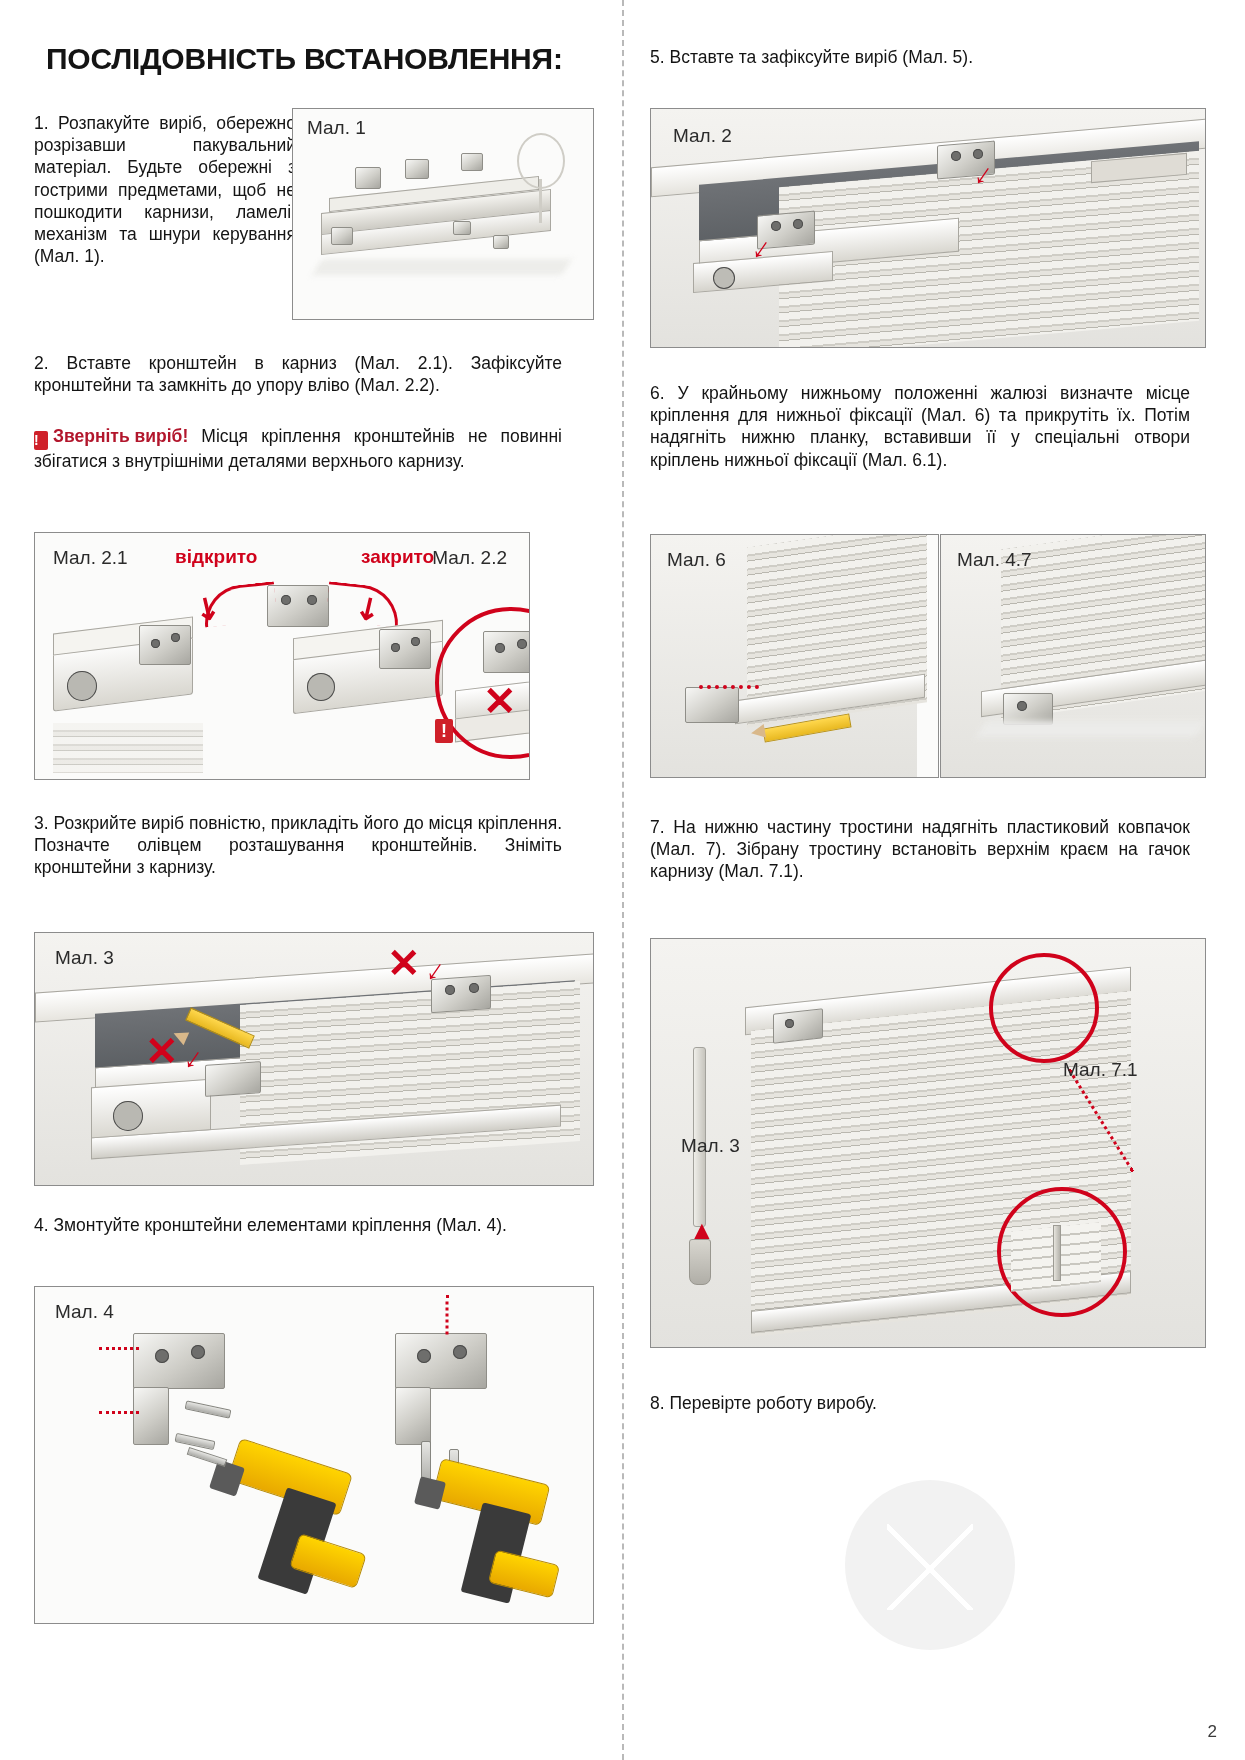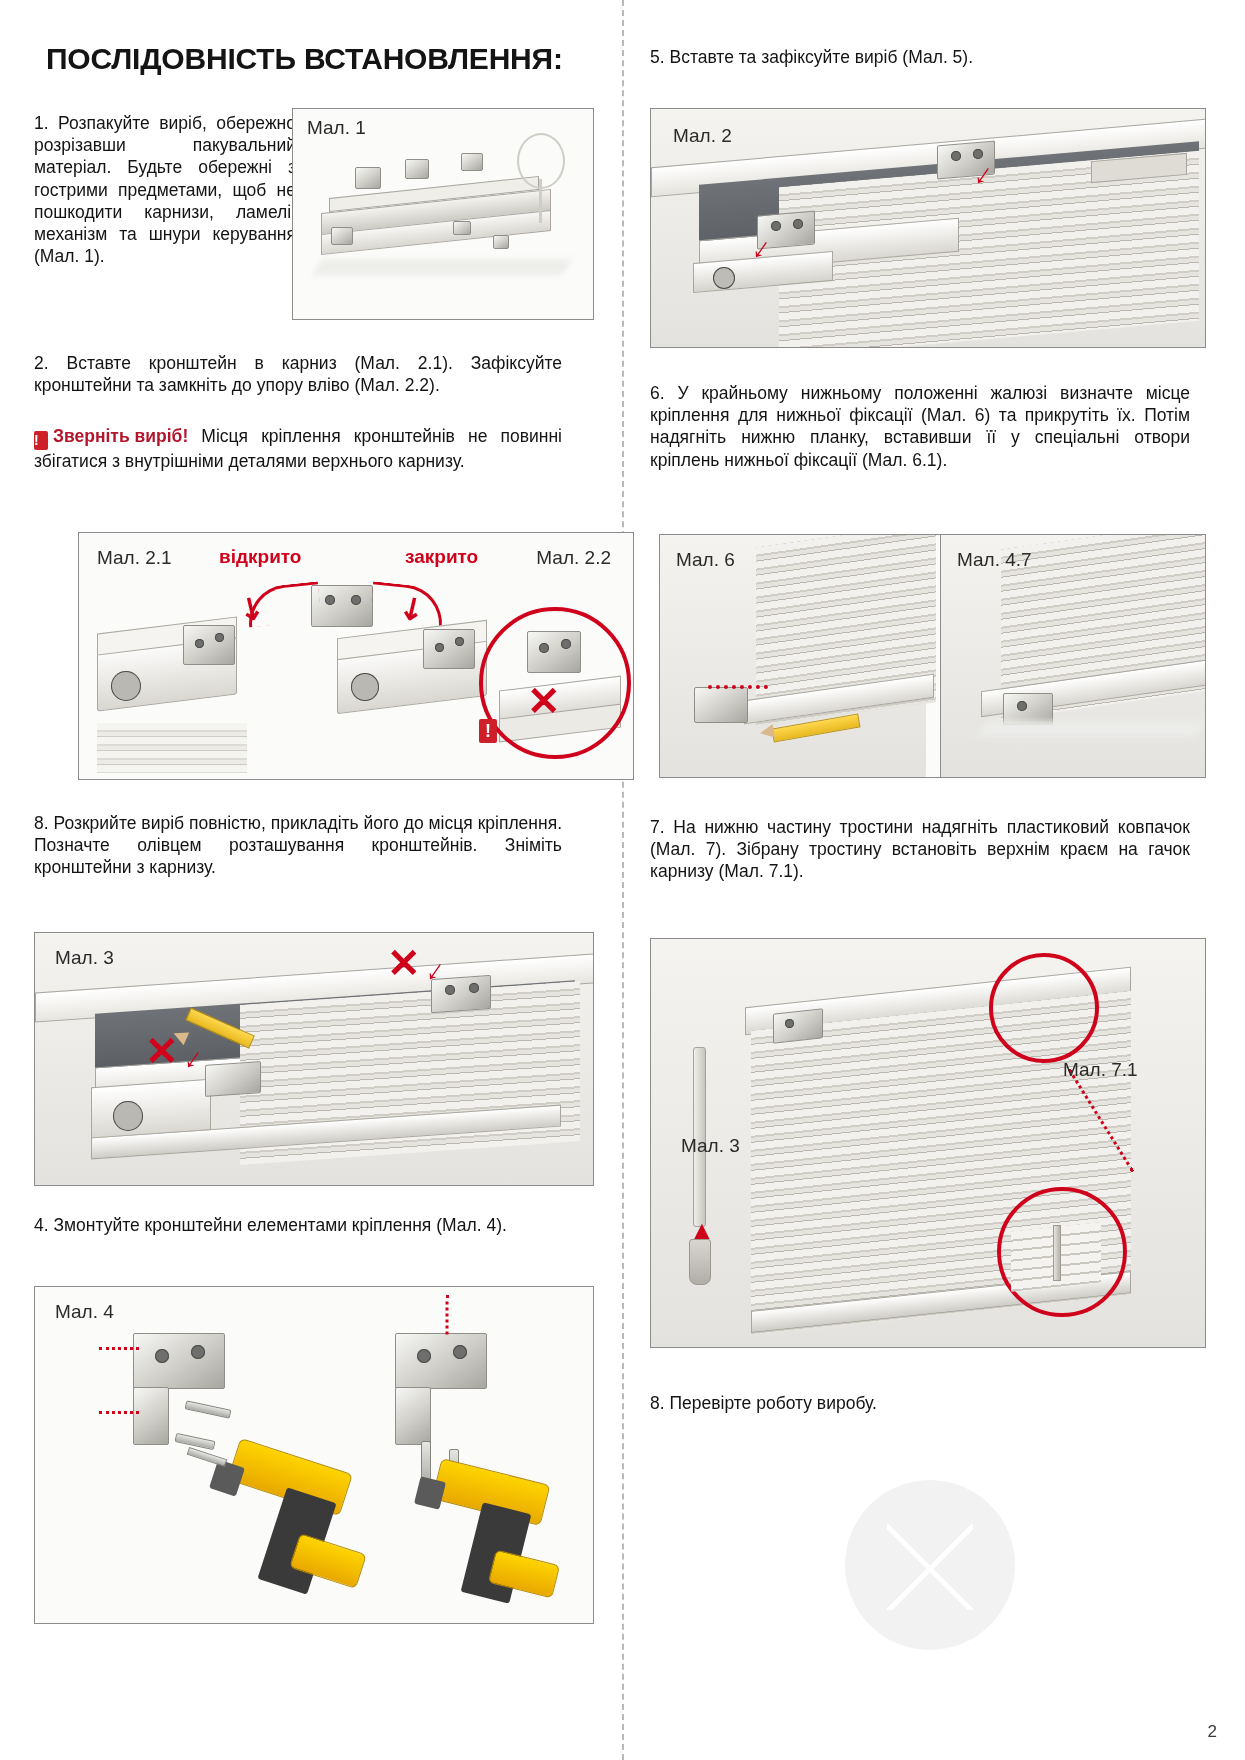--- a/index.html
+++ b/index.html
@@ -248,21 +248,21 @@
       <div style="position:absolute; left:246px; top:70px; width:3px; height:44px; background:#cfcdc6;"></div>
 
       <div style="position:absolute; left:24px; top:150px; width:250px; height:16px; background:#ededea; filter:blur(3px); transform:skewX(-30deg);"></div>
     </div>
 
     <p class="para j" style="position:absolute; left:0px; top:352px; width:528px;">2. Вставте кронштейн в карниз (Мал. 2.1). Зафіксуйте кронштейни та замкніть до упору вліво (Мал. 2.2).</p>
     <p class="para j" style="position:absolute; left:0px; top:425px; width:528px;">
       <span class="excl-box">!</span><span class="attention">Зверніть виріб!</span><span> Місця кріплення кронштейнів не повинні збігатися з внутрішніми деталями верхнього карнизу.</span>
     </p>
 
-    <div class="fig" style="left:0px; top:532px; width:556px; height:248px;margin-left:44px;">
+    <div class="fig" style="left:0px; top:532px; width:496px; height:248px;">
       <div class="fig-label" style="left:18px; top:14px;">Мал. 2.1</div>
       <div class="fig-label" style="right:22px; top:14px;">Мал. 2.2</div>
       <div class="fig-label kw-red" style="left:140px; top:13px; font-size:19px;">відкрито</div>
       <div class="fig-label kw-red" style="left:326px; top:13px; font-size:19px;">закрито</div>
 
       <div class="bar" style="left:18px; top:106px; width:140px; height:64px; transform:skewY(-7deg); border-radius:3px;"></div>
       <div class="bar" style="left:18px; top:92px; width:140px; height:22px; transform:skewY(-7deg); background:#f5f4f0;"></div>
       <div class="hole" style="left:32px; top:138px; width:30px; height:30px; background:#b9b8b2;"></div>
       <div class="bracket" style="left:104px; top:92px; width:52px; height:40px;"></div>
       <div class="hole" style="left:116px; top:106px; width:9px; height:9px;"></div>
@@ -289,21 +289,21 @@
       <div class="hole" style="left:482px; top:106px; width:10px; height:10px;"></div>
       <div class="bar" style="left:420px; top:150px; width:122px; height:34px; transform:skewY(-7deg);"></div>
       <div class="bar" style="left:420px; top:178px; width:122px; height:24px; transform:skewY(-7deg); background:#eceae5;"></div>
       <div class="red-circle" style="left:400px; top:74px; width:152px; height:152px;"></div>
       <div class="red-x" style="left:448px; top:148px;">✕</div>
       <div class="excl-box" style="position:absolute; left:400px; top:186px; width:18px; height:24px; line-height:24px; font-size:18px;">!</div>
 
       <div class="blind-slats" style="left:18px; top:190px; width:150px; height:50px; opacity:.7;"></div>
     </div>
 
-    <p class="para j" style="position:absolute; left:0px; top:812px; width:528px;">8. Розкрийте виріб повністю, прикладіть його до місця кріплення. Позначте олівцем розташування кронштейнів. Зніміть кронштейни з карнизу.</p>
+    <p class="para j" style="position:absolute; left:0px; top:812px; width:528px;">3. Розкрийте виріб повністю, прикладіть його до місця кріплення. Позначте олівцем розташування кронштейнів. Зніміть кронштейни з карнизу.</p>
 
     <div class="fig" style="left:0px; top:932px; width:560px; height:254px;">
       <div class="fig-label" style="left:20px; top:14px;">Мал. 3</div>
       <div class="wall" style="left:0px; top:0px; width:560px; height:254px;"></div>
 
       <div class="bar" style="left:0px; top:40px; width:560px; height:30px; transform:skewY(-4deg); background:linear-gradient(to bottom,#ffffff,#e7e5df);"></div>
 
       <div class="dark-panel" style="left:60px; top:64px; width:480px; height:78px; transform:skewY(-4deg);"></div>
 
       <div class="bar" style="left:60px; top:118px; width:470px; height:36px; transform:skewY(-4deg);"></div>
@@ -385,21 +385,21 @@
       <div class="bracket" style="left:286px; top:34px; width:58px; height:34px; transform:skewY(-5deg);"></div>
       <div class="hole" style="left:300px; top:42px; width:10px; height:10px;"></div>
       <div class="hole" style="left:322px; top:40px; width:10px; height:10px;"></div>
       <div class="red-arrow" style="left:104px; top:124px; transform:rotate(35deg);">↓</div>
       <div class="red-arrow" style="left:326px; top:50px; transform:rotate(35deg);">↓</div>
       <div class="bar" style="left:440px; top:48px; width:96px; height:22px; transform:skewY(-5deg); background:#dfdcd5;"></div>
     </div>
 
     <p class="para j" style="position:absolute; left:0px; top:382px; width:540px;">6. У крайньому нижньому положенні жалюзі визначте місце кріплення для нижньої фіксації (Мал. 6) та прикрутіть їх. Потім надягніть нижню планку, вставивши її у спеціальні отвори кріплень нижньої фіксації (Мал. 6.1).</p>
 
-    <div class="fig" style="left:9px; top:534px; width:289px; height:244px;">
+    <div class="fig" style="left:0px; top:534px; width:289px; height:244px;">
       <div class="fig-label" style="left:16px; top:14px;">Мал. 6</div>
       <div class="wall" style="left:0; top:0; width:266px; height:244px;"></div>
       <div class="blind-slats" style="left:96px; top:0px; width:180px; height:180px; transform:skewY(-8deg);"></div>
       <div class="bar" style="left:84px; top:152px; width:190px; height:24px; transform:skewY(-8deg);"></div>
 
       <div class="bracket" style="left:34px; top:152px; width:54px; height:36px;"></div>
       <div class="dots-red" style="left:48px; top:150px; width:60px; border-top:4px dotted #d0021b;"></div>
 
       <div class="pencil" style="left:112px; top:186px; width:88px; height:14px; transform:rotate(-10deg);"></div>
       <div class="pencil-tip" style="left:100px; top:190px; border-width:7px 14px 7px 0; border-color:transparent #d9b88a transparent transparent; transform:rotate(-10deg);"></div>

